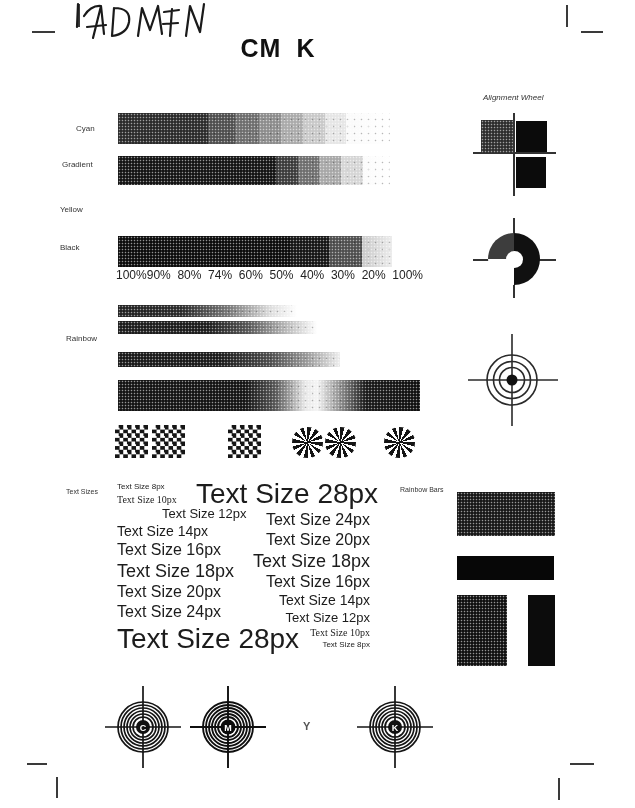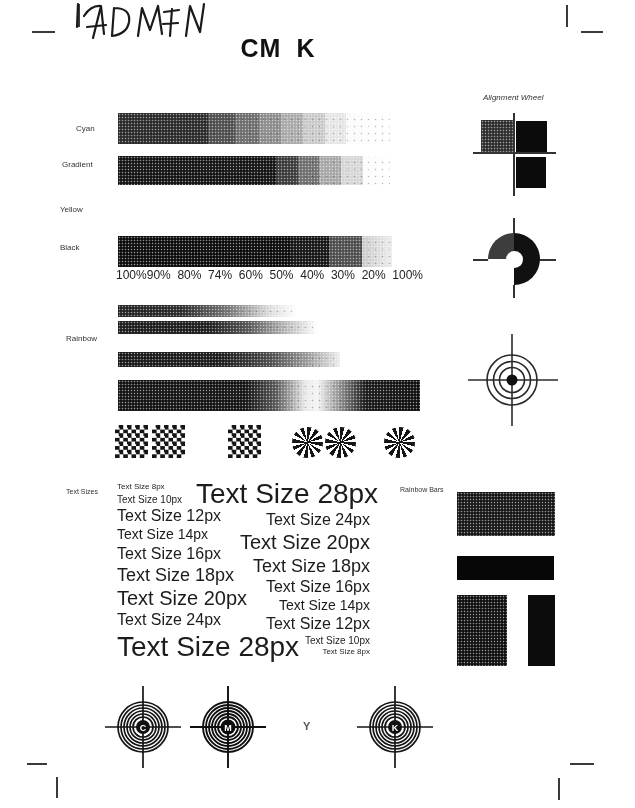--- a/index.html
+++ b/index.html
@@ -86,22 +86,22 @@
   .w2-h{left:473px;top:259px;width:83px;height:2px;}
   .donut{position:absolute;left:488px;top:233px;width:52px;height:52px;border-radius:50%;
     background:conic-gradient(#111 0deg 180deg, #fff 180deg 270deg, #3d3d3d 270deg 360deg);}
   .donut::after{content:"";position:absolute;left:17.5px;top:17.5px;width:17px;height:17px;
     border-radius:50%;background:#fff;}
   .target3-svg{left:460px;top:332px;}
   
   .col-asc{left:117px;top:483px;width:175px;text-align:left;}
   .col-desc{left:196px;top:478px;width:174px;text-align:right;}
   .tsz{display:block;line-height:1.12;margin-bottom:2px;color:#1c1c1c;white-space:nowrap;}
-  .f8{font-size:8px;} .f10{font-size:10px;} .f12{font-size:16px;} .f14{font-size:14px;}
-  .f16{font-size:16px;} .f18{font-size:18px;} .f20{font-size:20px;} .f24{font-size:16px;} .f28{font-size:28px;}
+  .f8{font-size:8px;} .f10{font-size:10px;font-family:Liberation Serif, serif;} .f12{font-size:13px;margin-left:45px;} .f14{font-size:14px;}
+  .f16{font-size:16px;} .f18{font-size:18px;} .f20{font-size:16px;} .f24{font-size:16px;} .f28{font-size:28px;}
   
   .rb{position:absolute;}
   .rb1{left:457px;top:492px;width:98px;height:44px;background:#181818;}
   .rb2{left:457px;top:556px;width:97px;height:24px;background:#070707;}
   .rb3a{left:457px;top:595px;width:50px;height:71px;background:#101010;}
   .rb3b{left:528px;top:595px;width:27px;height:71px;background:#0c0c0c;}
   
   .bullseye-svg{left:90px;top:676px;}
   .lone-y{left:303px;top:720px;font-size:11px;color:#555;font-weight:bold;}
 </style>

